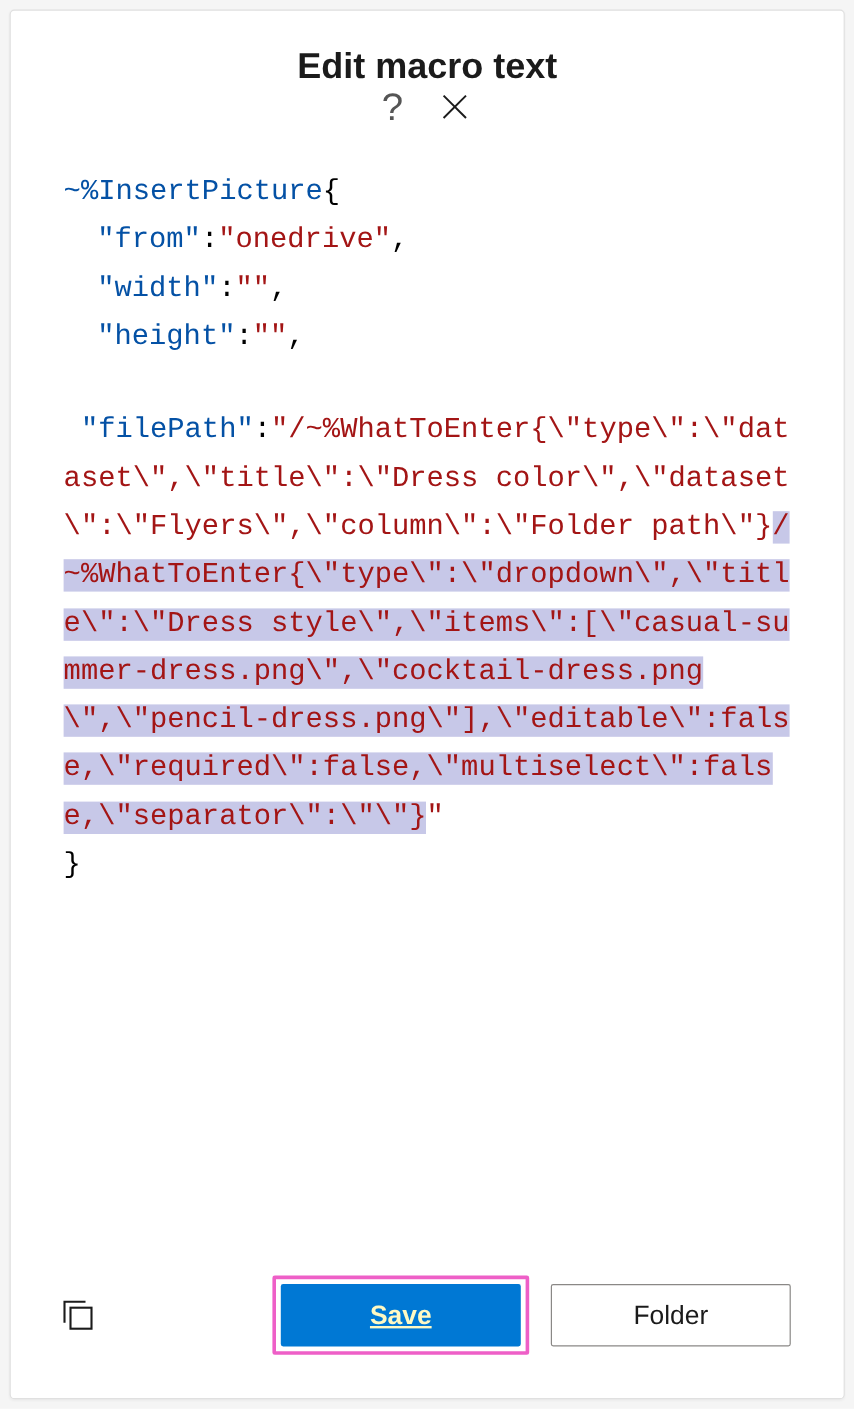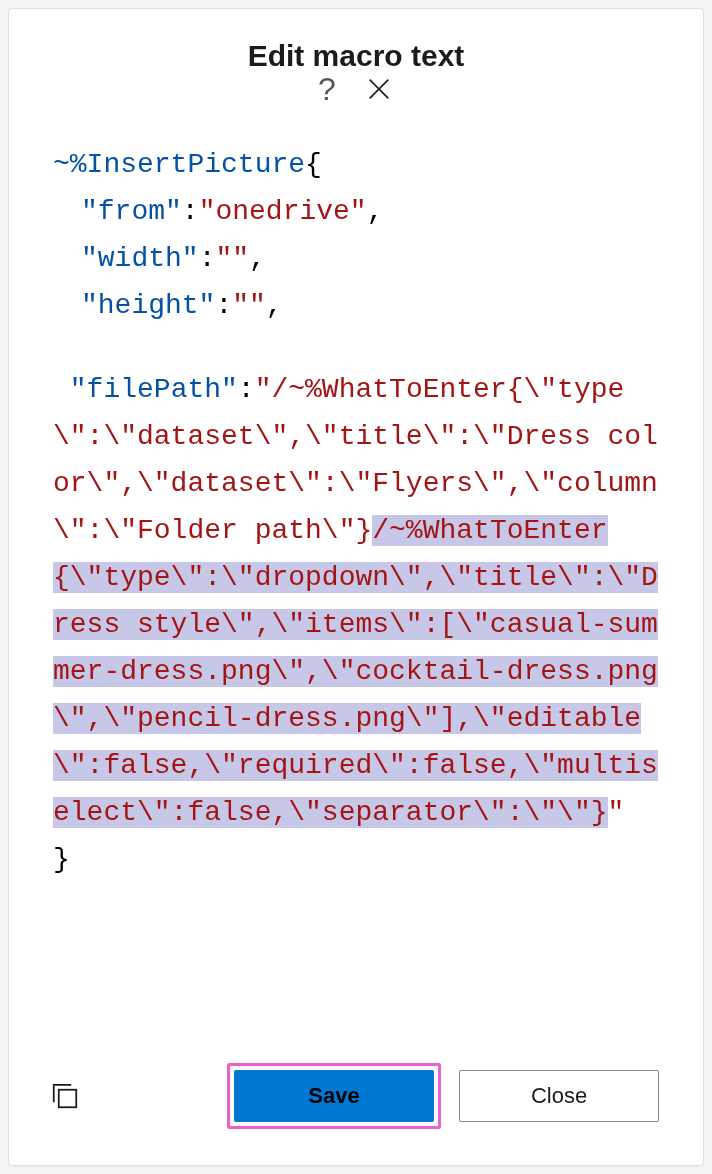--- a/index.html
+++ b/index.html
@@ -55,21 +55,21 @@
       align-items: center;
       justify-content: center;
     }
     .close-icon svg {
       width: 28px;
       height: 28px;
     }
     .code-area {
       flex: 1;
       font-family: 'Consolas', 'Courier New', monospace;
-      font-size: 28px;
+      font-size: 24px;
       line-height: 1.68;
       padding: 4px 0 0 0;
       color: #000;
       word-break: break-all;
       overflow-wrap: break-word;
     }
     .line1 { padding-left: 0; }
     .line-indent { padding-left: 28px; }
     .code-blue { color: #0451a5; }
     .code-maroon { color: #a31515; }
@@ -113,23 +113,24 @@
       align-items: center;
       justify-content: center;
     }
     .btn-save-wrap {
       border: 3px solid #ee5fc7;
       padding: 4px;
       border-radius: 2px;
     }
     .btn-save {
       background: #0078d4;
-      color: #000000;
+      color: #fef9c3;
       border: none;
       font-weight: 600;
+      text-decoration: underline;
     }
     .btn-close {
       background: #ffffff;
       color: #1b1b1b;
       border: 1px solid #8a8886;
       font-weight: 400;
       margin-top: 7px;
     }
   </style>
 </head>
@@ -175,16 +176,16 @@
     <div class="copy-icon">
       <svg viewBox="0 0 24 24" fill="none" stroke="#1b1b1b" stroke-width="1.4">
         <rect x="7" y="7" width="14" height="14"></rect>
         <polyline points="3,17 3,3 17,3"></polyline>
       </svg>
     </div>
     <div class="footer-buttons">
       <div class="btn-save-wrap">
         <button class="btn btn-save">Save</button>
       </div>
-      <button class="btn btn-close">Close</button>
+      <button class="btn btn-close">Folder</button>
     </div>
   </div>
 </div>
 
 </body></html>

